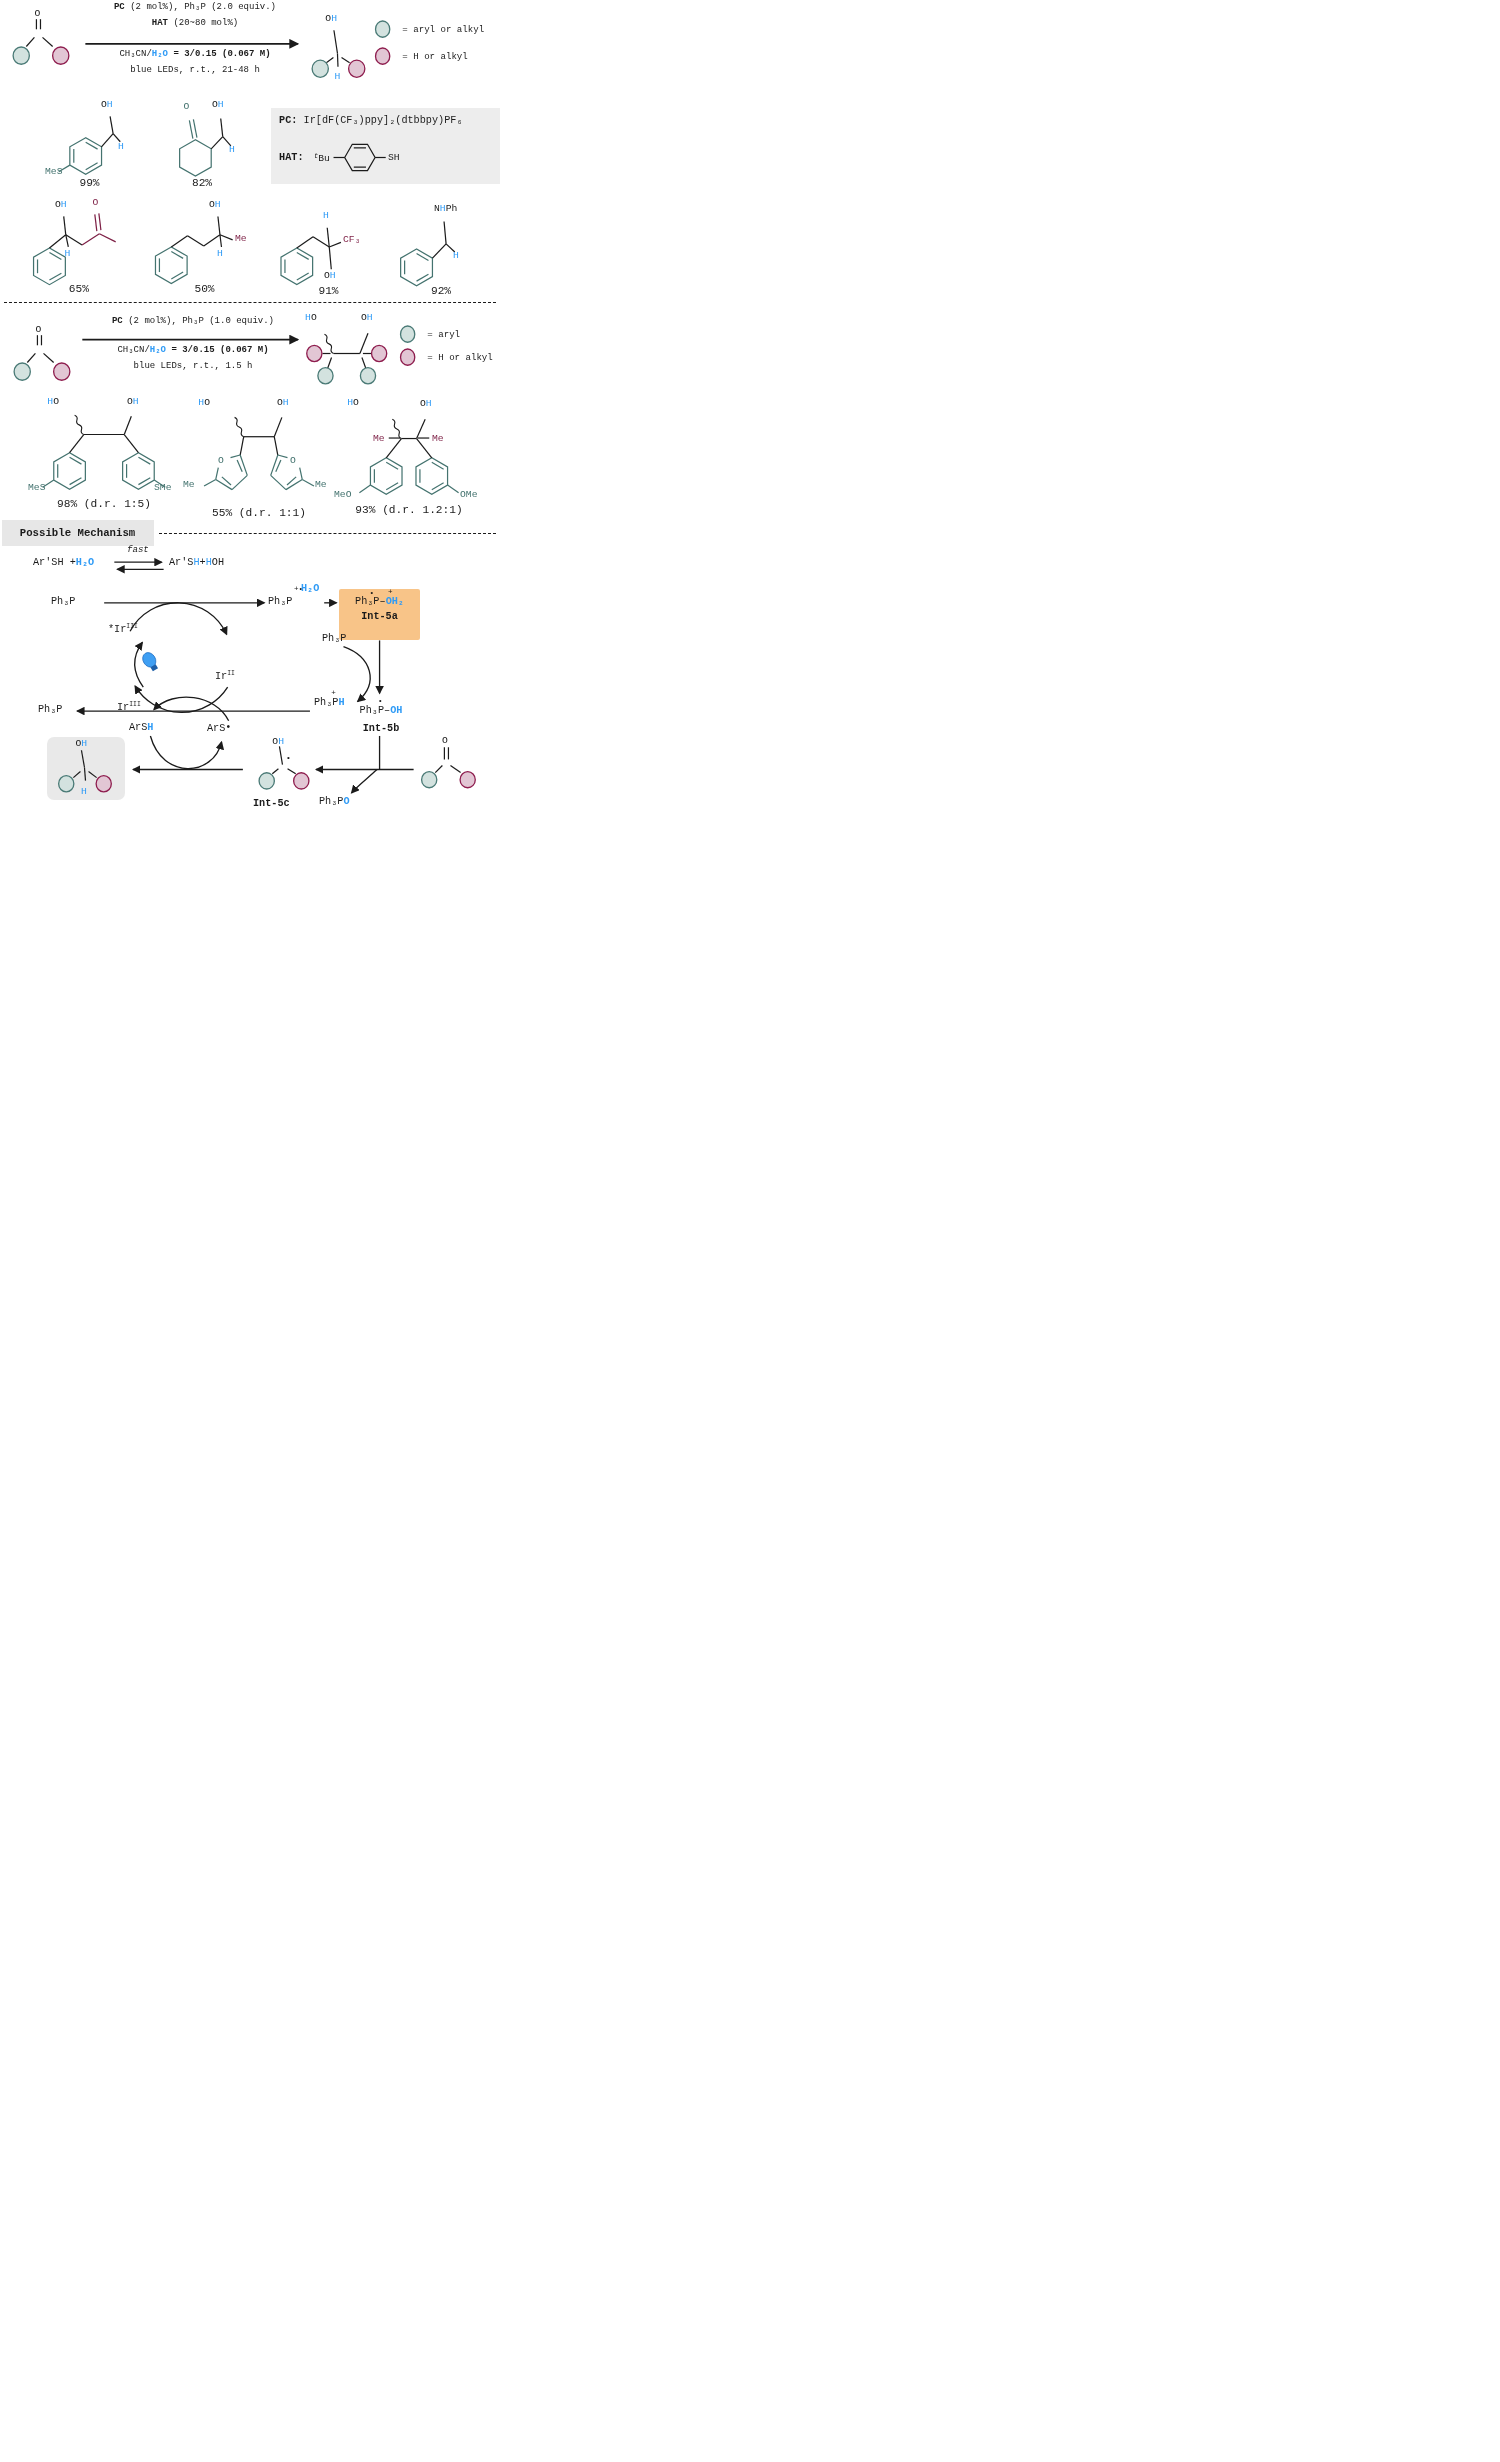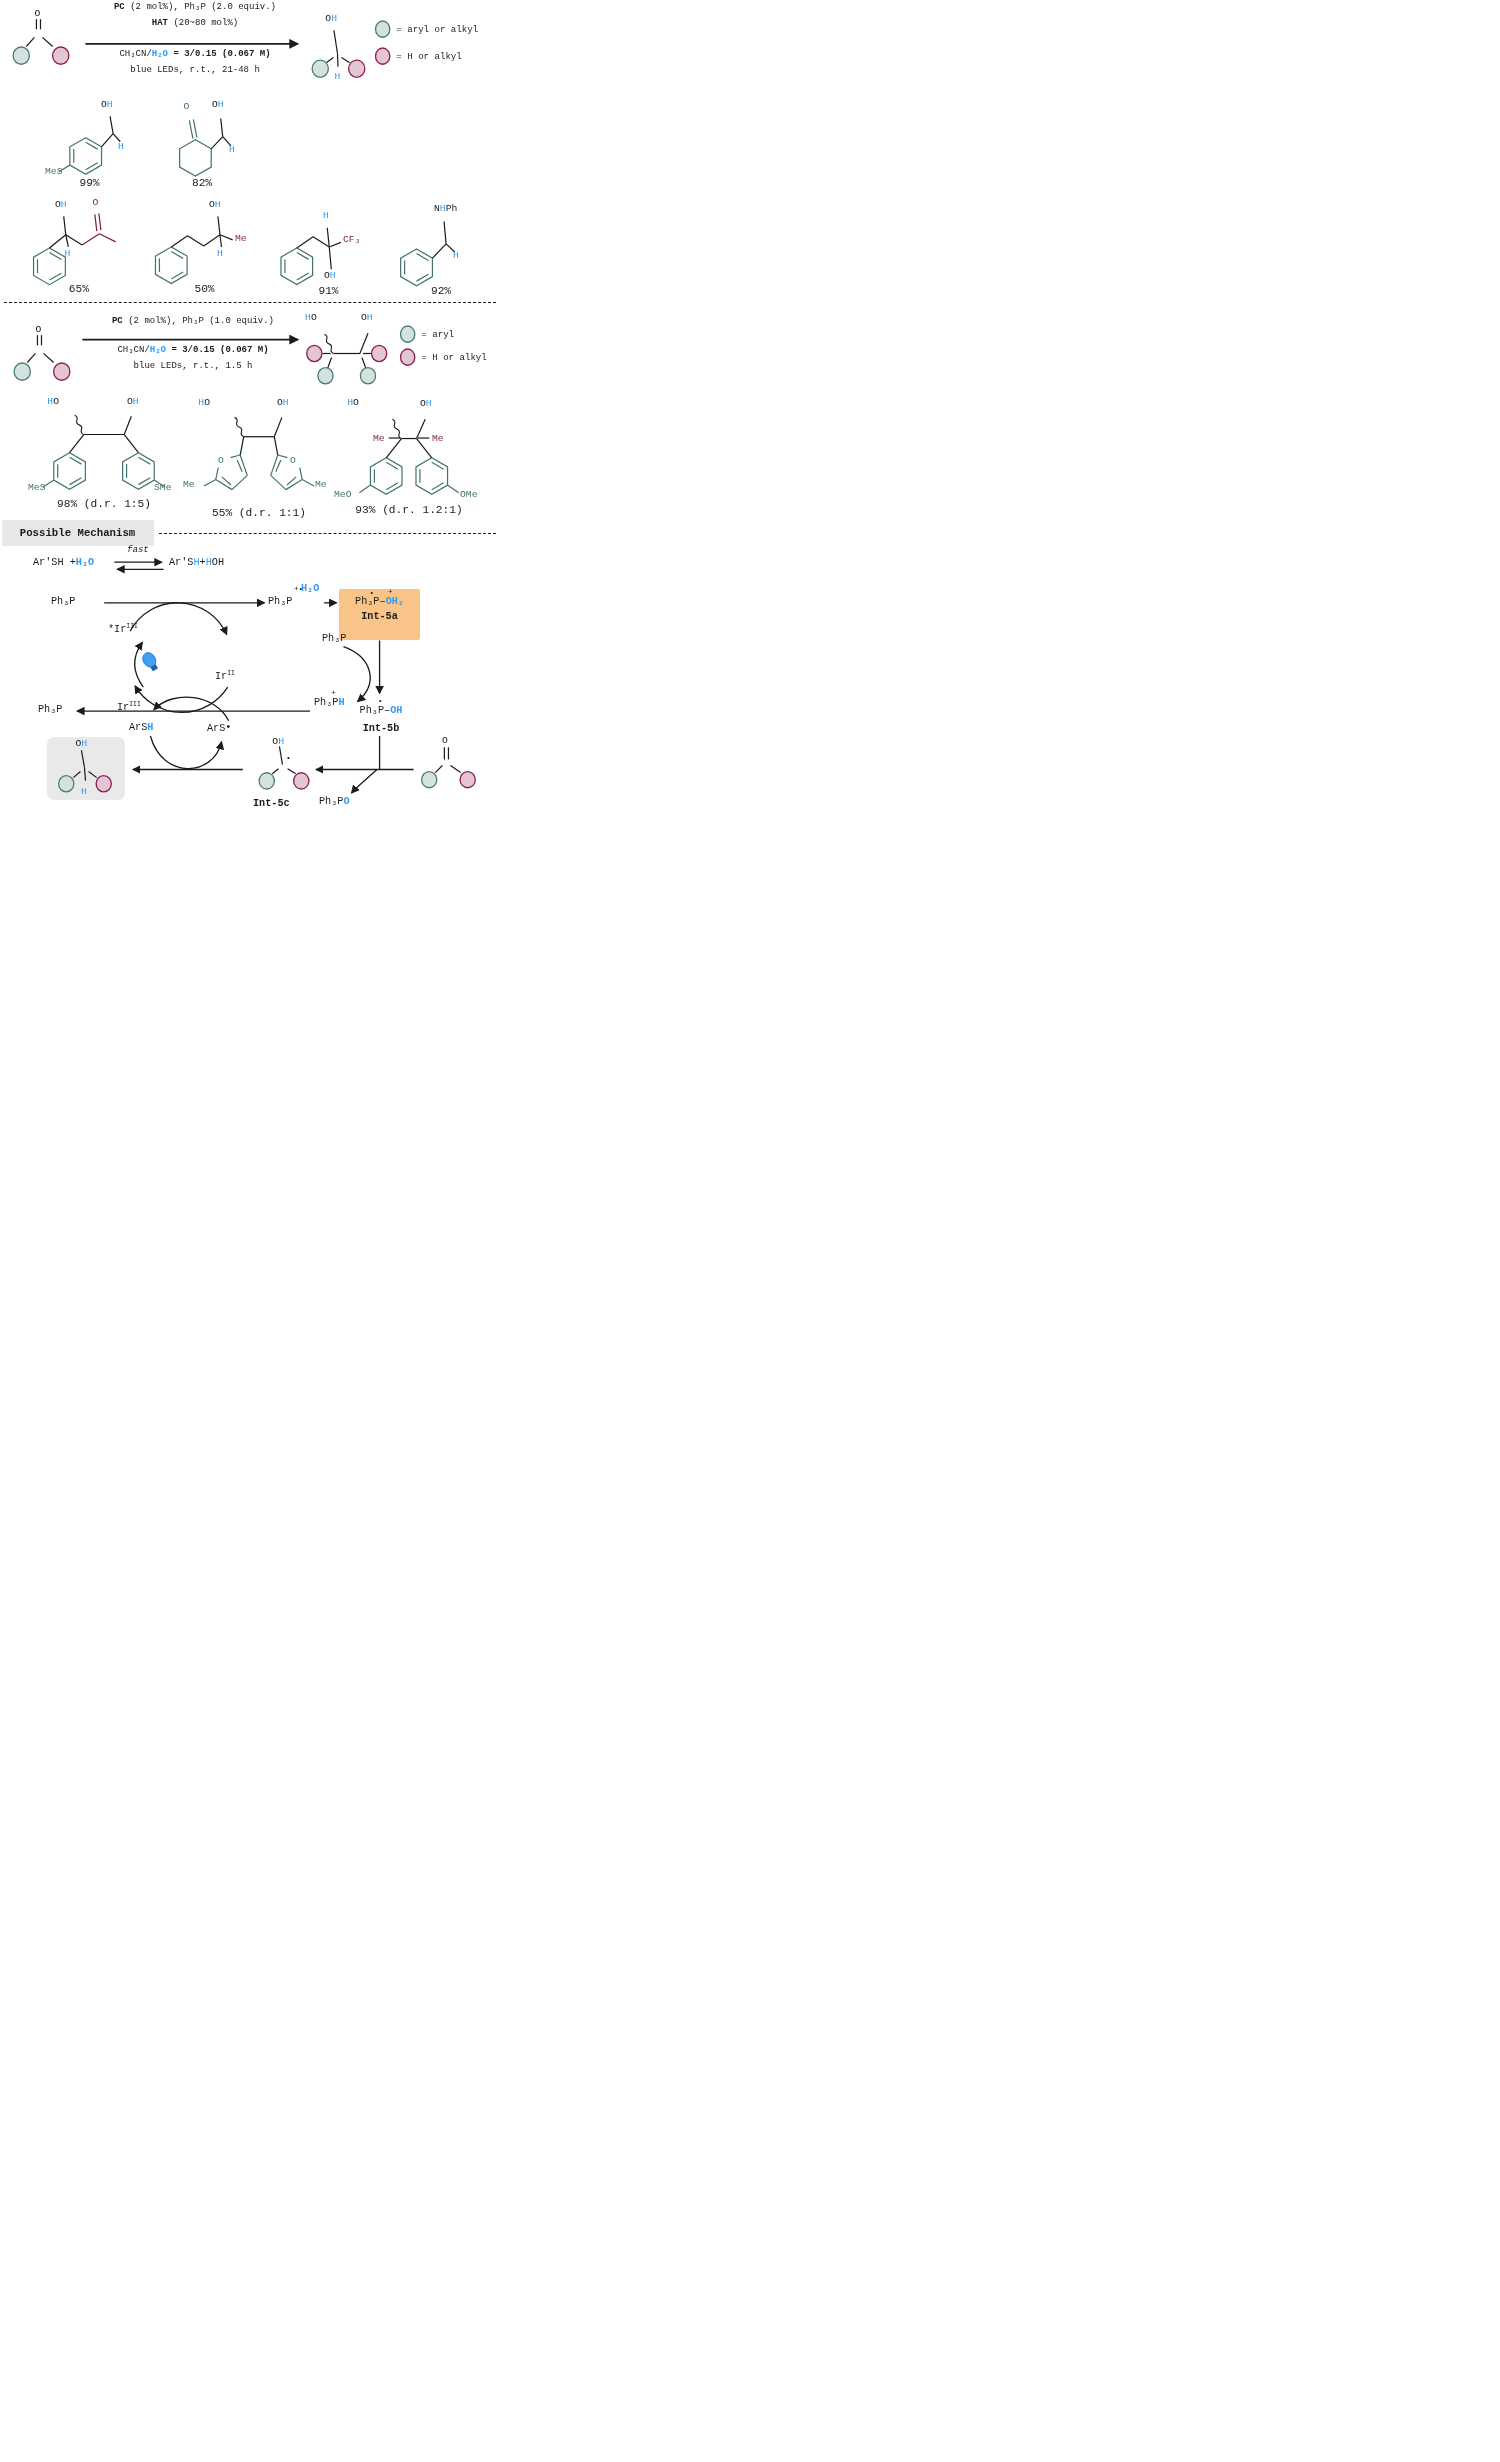--- a/index.html
+++ b/index.html
@@ -17,21 +17,21 @@
   .sup{font-size:6.4px;vertical-align:3.6px}
   .tiny{font-size:7.6px;line-height:1}
   .supT{font-style:italic;font-size:7.1px;vertical-align:3px}
   .mol{position:absolute}
   .tl{stroke:#44736f}
   .ml{stroke:#7d1f45}
   .tb{fill:#d3e2df;stroke:#4a7a76;stroke-width:2.6}
   .pb{fill:#e2c6d4;stroke:#8e1d4e;stroke-width:2.6}
   .dash{position:absolute;border-top:1.8px dashed #1b1b1b;height:0}
   .graybox{position:absolute;background:#ededed}
-  .flexrow{position:absolute;display:flex;align-items:center;gap:5px;font-size:9.1px}
+  .flexrow{position:absolute;display:flex;align-items:center;gap:11px;font-size:9.1px}
   .eq{position:absolute;display:flex;align-items:center;font-size:10.2px;white-space:nowrap}
 </style>
 </head>
 <body>
 
 <div class="page">
 
   <svg class="abs" style="left:0;top:0" width="500" height="821" stroke="#1b1b1b" stroke-width="2.6" fill="none" viewBox="0 0 984 1615">
     <defs>
       <marker id="ah" viewBox="0 0 10 10" refX="8.5" refY="5" markerWidth="6.5" markerHeight="6.5" orient="auto-start-reverse">
@@ -161,20 +161,33 @@
       <line x1="103.2" y1="104" x2="126" y2="80"></line>
       <line x1="126" y1="80" x2="122" y2="44"></line>
       <line x1="126" y1="80" x2="142" y2="98"></line>
     </svg>
     <span class="lbl teal" style="left:24.4px;top:6.1px">O</span>
     <span class="lbl" style="left:53px;top:4.1px"><span>O</span><span class="blue">H</span></span>
     <span class="lbl blue" style="left:70px;top:49px">H</span>
     <div class="yield" style="left:0px;top:81px;width:86px">82%</div>
   </div>
 
+  <div class="graybox" style="left:271px;top:108px;width:229px;height:76px">
+    <span class="lbl" style="left:8.1px;top:8.1px;font-size:10.2px"><span class="b">PC:</span> <span>Ir[dF(CF₃)ppy]₂(dtbbpy)PF₆</span></span>
+    <span class="lbl b" style="left:8.1px;top:45px;font-size:10.2px">HAT:</span>
+    <span class="lbl" style="left:43px;top:45px;font-size:9.7px"><span class="supT">t</span><span>Bu</span></span>
+    <svg class="abs" style="left:60px;top:31.5px" width="76" height="36" stroke="#1b1b1b" stroke-width="2.4" fill="none" viewBox="0 0 150 70">
+      <line x1="5" y1="34" x2="27" y2="34"></line>
+      <polygon points="27,34 42,8 72,8 87,34 72,60 42,60" fill="none"></polygon>
+      <line x1="45" y1="15" x2="69" y2="15"></line>
+        <line x1="45" y1="53" x2="69" y2="53"></line>
+      <line x1="87" y1="34" x2="108" y2="34"></line>
+    </svg>
+    <span class="lbl" style="left:117px;top:45px">SH</span>
+  </div>
 
   <div class="mol" style="left:25.4px;top:198px;width:107px;height:102px">
     <svg width="107" height="102" stroke="#1b1b1b" stroke-width="2.4" fill="none" viewBox="0 0 210 200">
       <use href="#ring36" transform="translate(48,134)" class="tl"></use>
       <line x1="48" y1="98" x2="80" y2="72"></line>
       <line x1="80" y1="72" x2="76" y2="36"></line>
       <line x1="80" y1="72" x2="85" y2="96"></line>
       <line x1="80" y1="72" x2="112" y2="92"></line>
       <line class="ml" x1="112" y1="92" x2="146" y2="70"></line>
       <line class="ml" x1="141" y1="65" x2="137" y2="32"></line>

